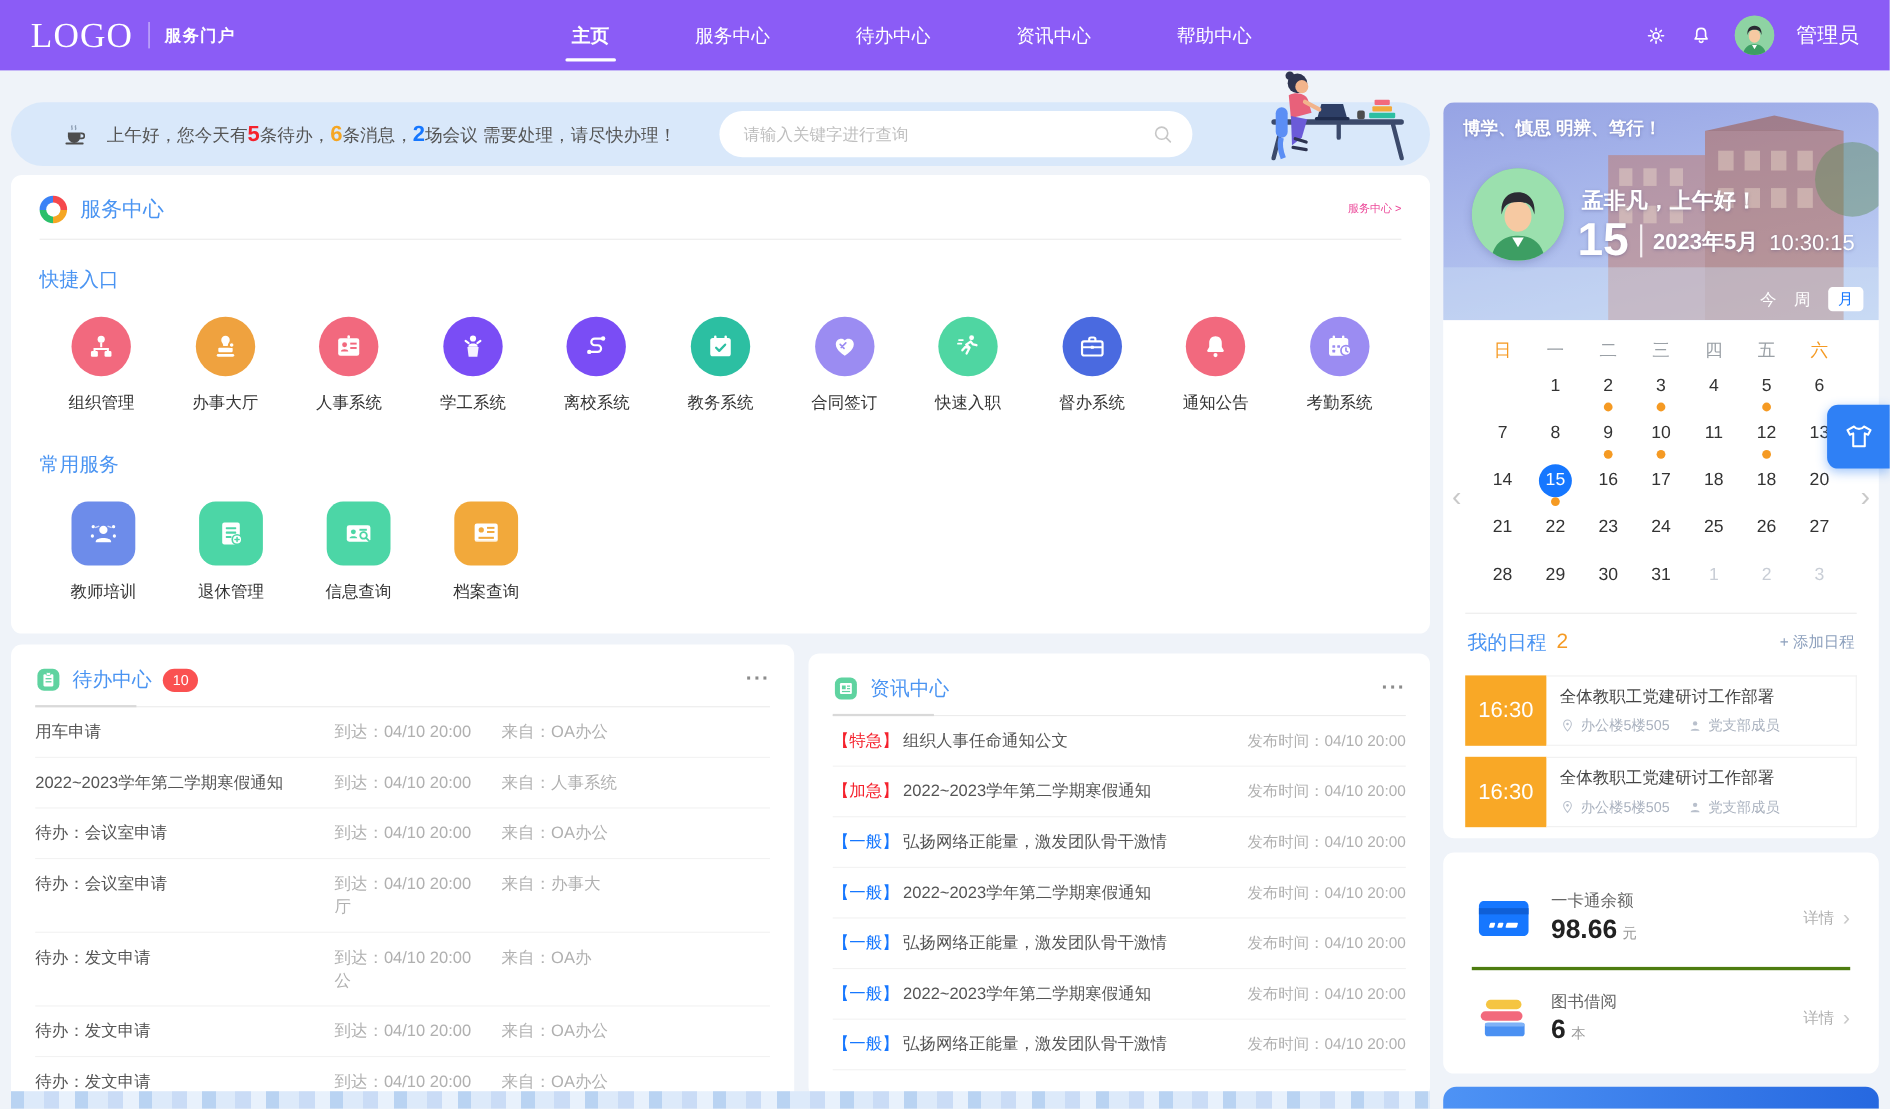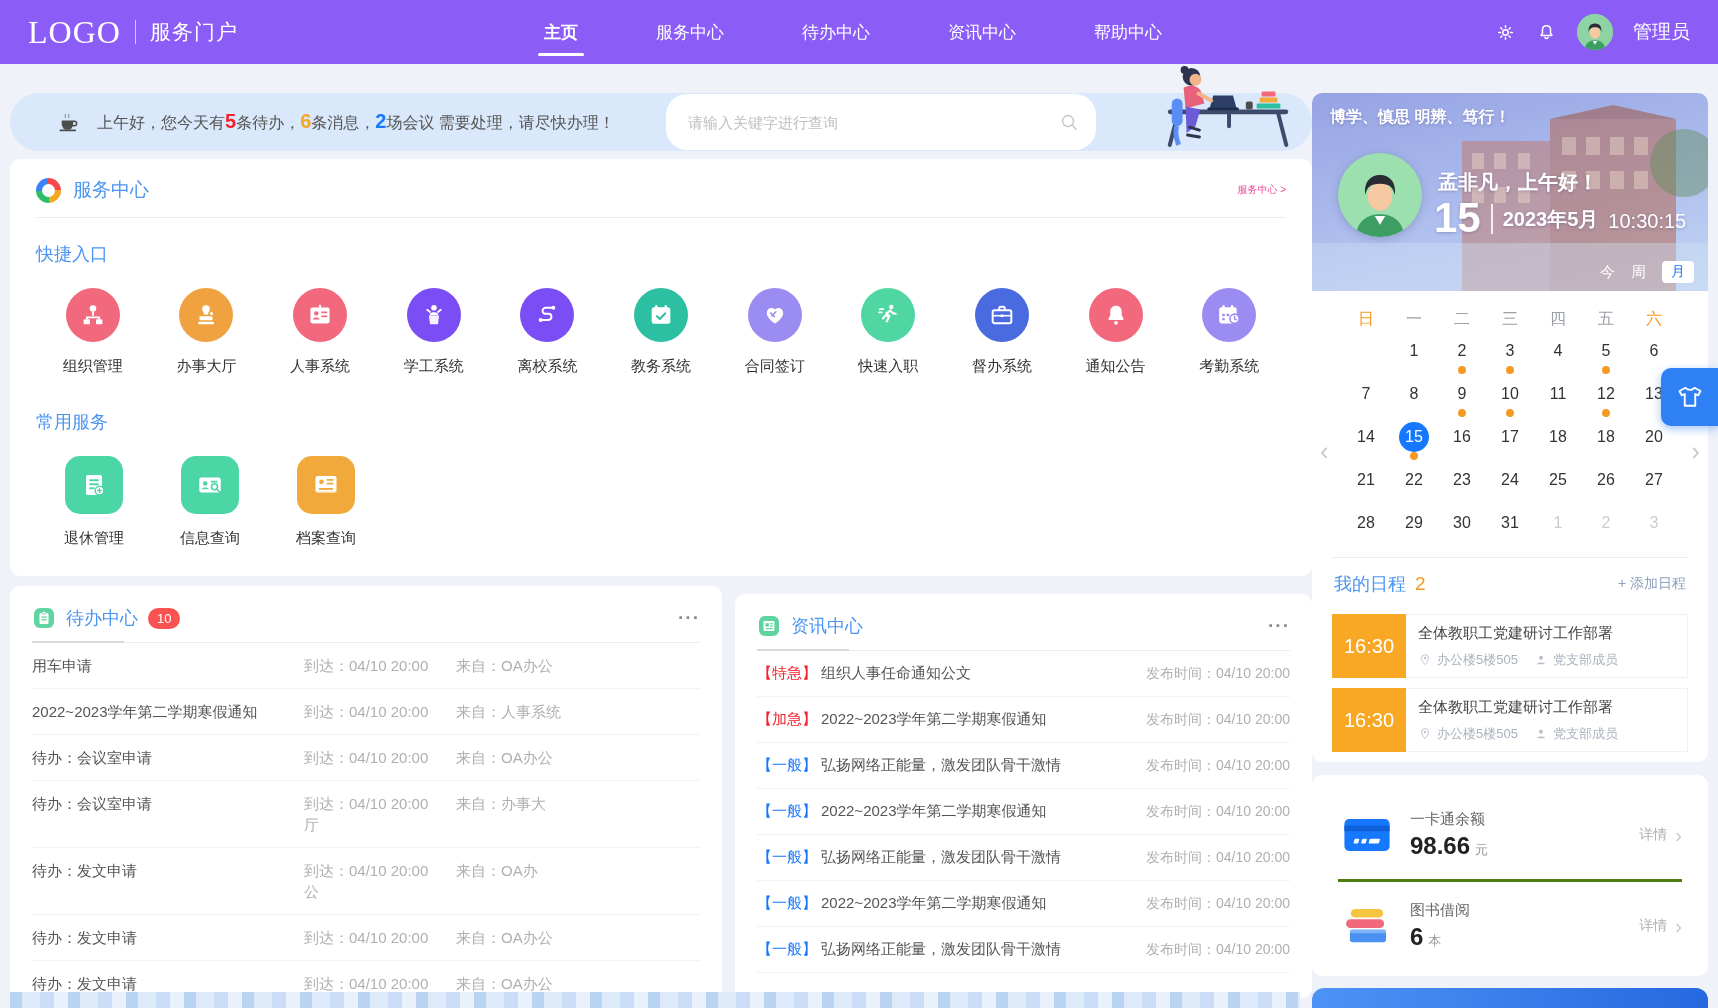--- a/index.html
+++ b/index.html
@@ -3,41 +3,41 @@
 <meta charset="utf-8">
 <style>
   * { box-sizing: border-box; margin: 0; padding: 0; }
   html,body { width:1718px; height:1008px; overflow:hidden; }
   body { font-family:"Liberation Sans","DejaVu Sans",sans-serif; background:#eff3f9; position:relative; color:#333; }
 
   
   .nav { height:64px; background:#8b5cf6; display:flex; align-items:center; padding:0 28px; color:#fff; }
   .logo { font-family:"Liberation Serif","DejaVu Serif",serif; font-size:32px; letter-spacing:1px; }
   .brand-div { width:1px; height:24px; background:rgba(255,255,255,.65); margin:0 14px; }
-  .portal { font-size:21px; font-weight:normal; letter-spacing:1px; }
+  .portal { font-size:15px; font-weight:bold; letter-spacing:1px; }
   .nav-items { display:flex; gap:66px; margin-left:300px; }
   .nav-item { font-size:17px; position:relative; padding:21px 6px; cursor:pointer; white-space:nowrap; }
   .nav-item.active { font-weight:bold; }
   .nav-item.active::after { content:""; position:absolute; left:50%; transform:translateX(-50%); bottom:9px; width:46px; height:3px; background:#fff; border-radius:2px; }
   .nav-right { margin-left:auto; display:flex; align-items:center; gap:20px; }
   .nav-user { font-size:19px; }
   .nav-avatar { width:36px; height:36px; border-radius:50%; overflow:hidden; background:#8ed3a3; }
 
   
-  .page { display:flex; padding:0 10px; }
+  .page { display:flex; gap:12px; padding:0 10px; }
   .main-col { flex:1; min-width:0; }
   .side { width:396px; flex-shrink:0; }
 
   
   .greet { margin-top:29px; height:58px; background:#d9e8fa; border-radius:29px; display:flex; align-items:center; padding:0 30px 0 46px; position:relative; }
   .greet-text { font-size:16px; color:#555; margin-left:16px; white-space:nowrap; }
   .num-red { color:#f5222d; font-size:20px; font-weight:bold; }
   .num-orange { color:#f5a623; font-size:20px; font-weight:bold; }
   .num-blue { color:#1677ff; font-size:20px; font-weight:bold; }
-  .search-pill { margin-left:auto; margin-right:186px; width:430px; height:56px; background:#fff; border-radius:21px; display:flex; align-items:center; padding:0 16px 0 22px; }
+  .search-pill { margin-left:auto; margin-right:186px; width:430px; height:42px; background:#fff; border-radius:21px; display:flex; align-items:center; padding:0 16px 0 22px; }
   .search-pill input { flex:1; border:none; outline:none; font-size:15px; color:#555; background:transparent; font-family:inherit; }
   .search-pill input::placeholder { color:#bfbfbf; }
   .greet-illu { position:absolute; right:2px; bottom:0; }
 
   
   .card { background:#fff; border-radius:10px; }
   .svc-card { margin-top:8px; padding:18px 26px 28px; }
   .card-head { display:flex; align-items:center; gap:12px; padding-bottom:14px; border-bottom:1px solid #ececec; }
   .rainbow { width:25px; height:25px; border-radius:50%; background:conic-gradient(#f5484d 0 90deg,#f5a623 90deg 180deg,#2bbf6a 180deg 270deg,#3b82f6 270deg 360deg); position:relative; }
   .rainbow::after { content:""; position:absolute; inset:6px; border-radius:50%; background:#fff; }
@@ -361,20 +361,36 @@
                 <circle cx="16.8" cy="15.2" r="3.9" fill="#fff" stroke="var(--c)" stroke-width="1.4"></circle>
                 <path d="M16.8 13.3v2l1.4.9" fill="none" stroke="var(--c)" stroke-width="1.3" stroke-linecap="round"></path>
               </svg>
             </span>
           <span class="lbl">考勤系统</span>
         </div>
       </div>
 
       <div class="sub-title" style="margin-top:34px;">常用服务</div>
       <div class="svc-row">
+        <div class="svc" style="--c:#6d8cea">
+          <span class="ico sq bg8">
+              <svg viewBox="0 0 24 24" width="30">
+                <circle cx="12" cy="9.4" r="3" fill="#fff"></circle>
+                <path d="M6.4 17.8c0-3.4 11.2-3.4 11.2 0v.6H6.4z" fill="#fff"></path>
+                <g fill="#fff">
+                  <circle cx="4.6" cy="7" r="1.2"></circle>
+                  <circle cx="19.4" cy="7" r="1.2"></circle>
+                  <circle cx="4" cy="13.8" r="1.2"></circle>
+                  <circle cx="20" cy="13.8" r="1.2"></circle>
+                </g>
+                <path d="M6 7.8l3-1.2M18 7.8l-3-1.2" stroke="#fff" stroke-width="1" opacity=".7"></path>
+              </svg>
+            </span>
+          <span class="lbl">教师培训</span>
+        </div>
         <div class="svc" style="--c:#4cd6a6">
           <span class="ico sq bg9">
               <svg viewBox="0 0 24 24" width="30">
                 <rect x="5.6" y="4" width="12.8" height="16" rx="1.6" fill="#fff"></rect>
                 <g fill="var(--c)">
                   <rect x="8.2" y="7.4" width="7.6" height="1.5" rx=".5"></rect>
                   <rect x="8.2" y="10.6" width="7.6" height="1.5" rx=".5"></rect>
                   <rect x="8.2" y="13.8" width="4.2" height="1.5" rx=".5"></rect>
                 </g>
                 <circle cx="16.4" cy="16.4" r="3.5" fill="#fff" stroke="var(--c)" stroke-width="1.2"></circle>

